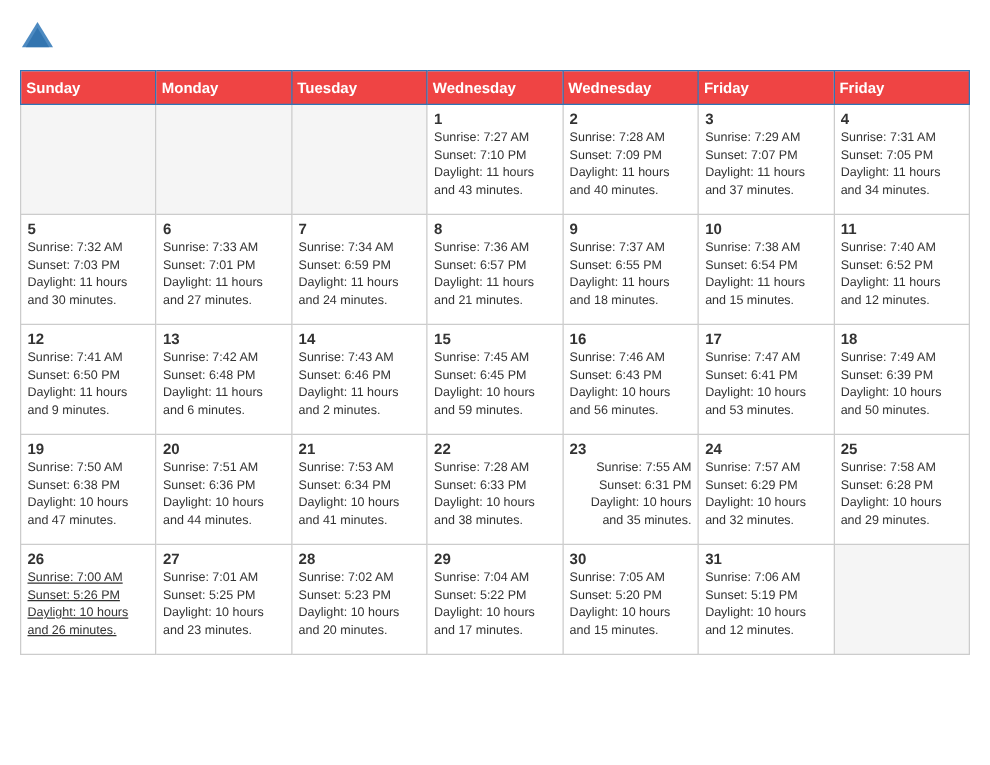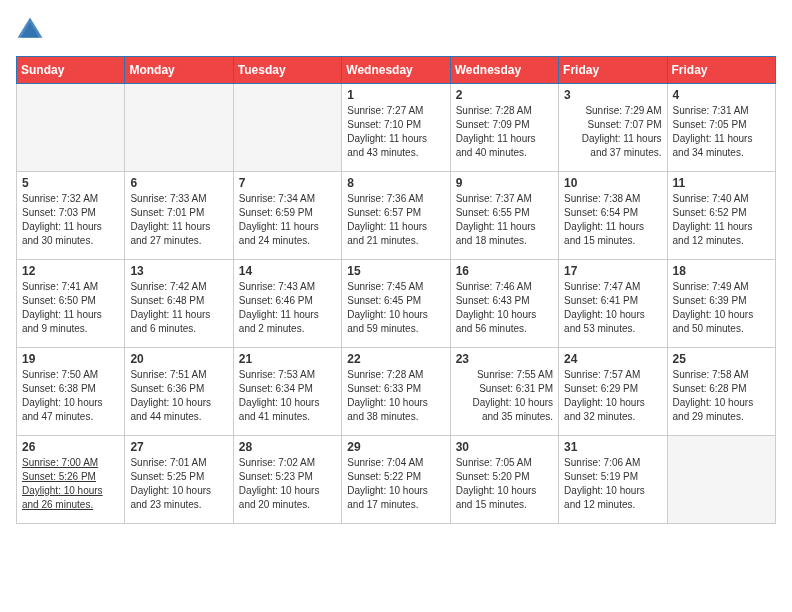--- a/index.html
+++ b/index.html
@@ -134,21 +134,21 @@
         </td>
         <td>
           <span class="day-num">2</span>
           <div class="day-info" style="white-space: pre-line;">Sunrise: 7:28 AM
 Sunset: 7:09 PM
 Daylight: 11 hours
 and 40 minutes.</div>
         </td>
         <td>
           <span class="day-num">3</span>
-          <div class="day-info" style="white-space: pre-line; text-align: right;">Sunrise: 7:29 AM
+          <div class="day-info" style="white-space: pre-line;">Sunrise: 7:29 AM
 Sunset: 7:07 PM
 Daylight: 11 hours
 and 37 minutes.</div>
         </td>
         <td>
           <span class="day-num">4</span>
           <div class="day-info" style="white-space: pre-line;">Sunrise: 7:31 AM
 Sunset: 7:05 PM
 Daylight: 11 hours
 and 34 minutes.</div>

